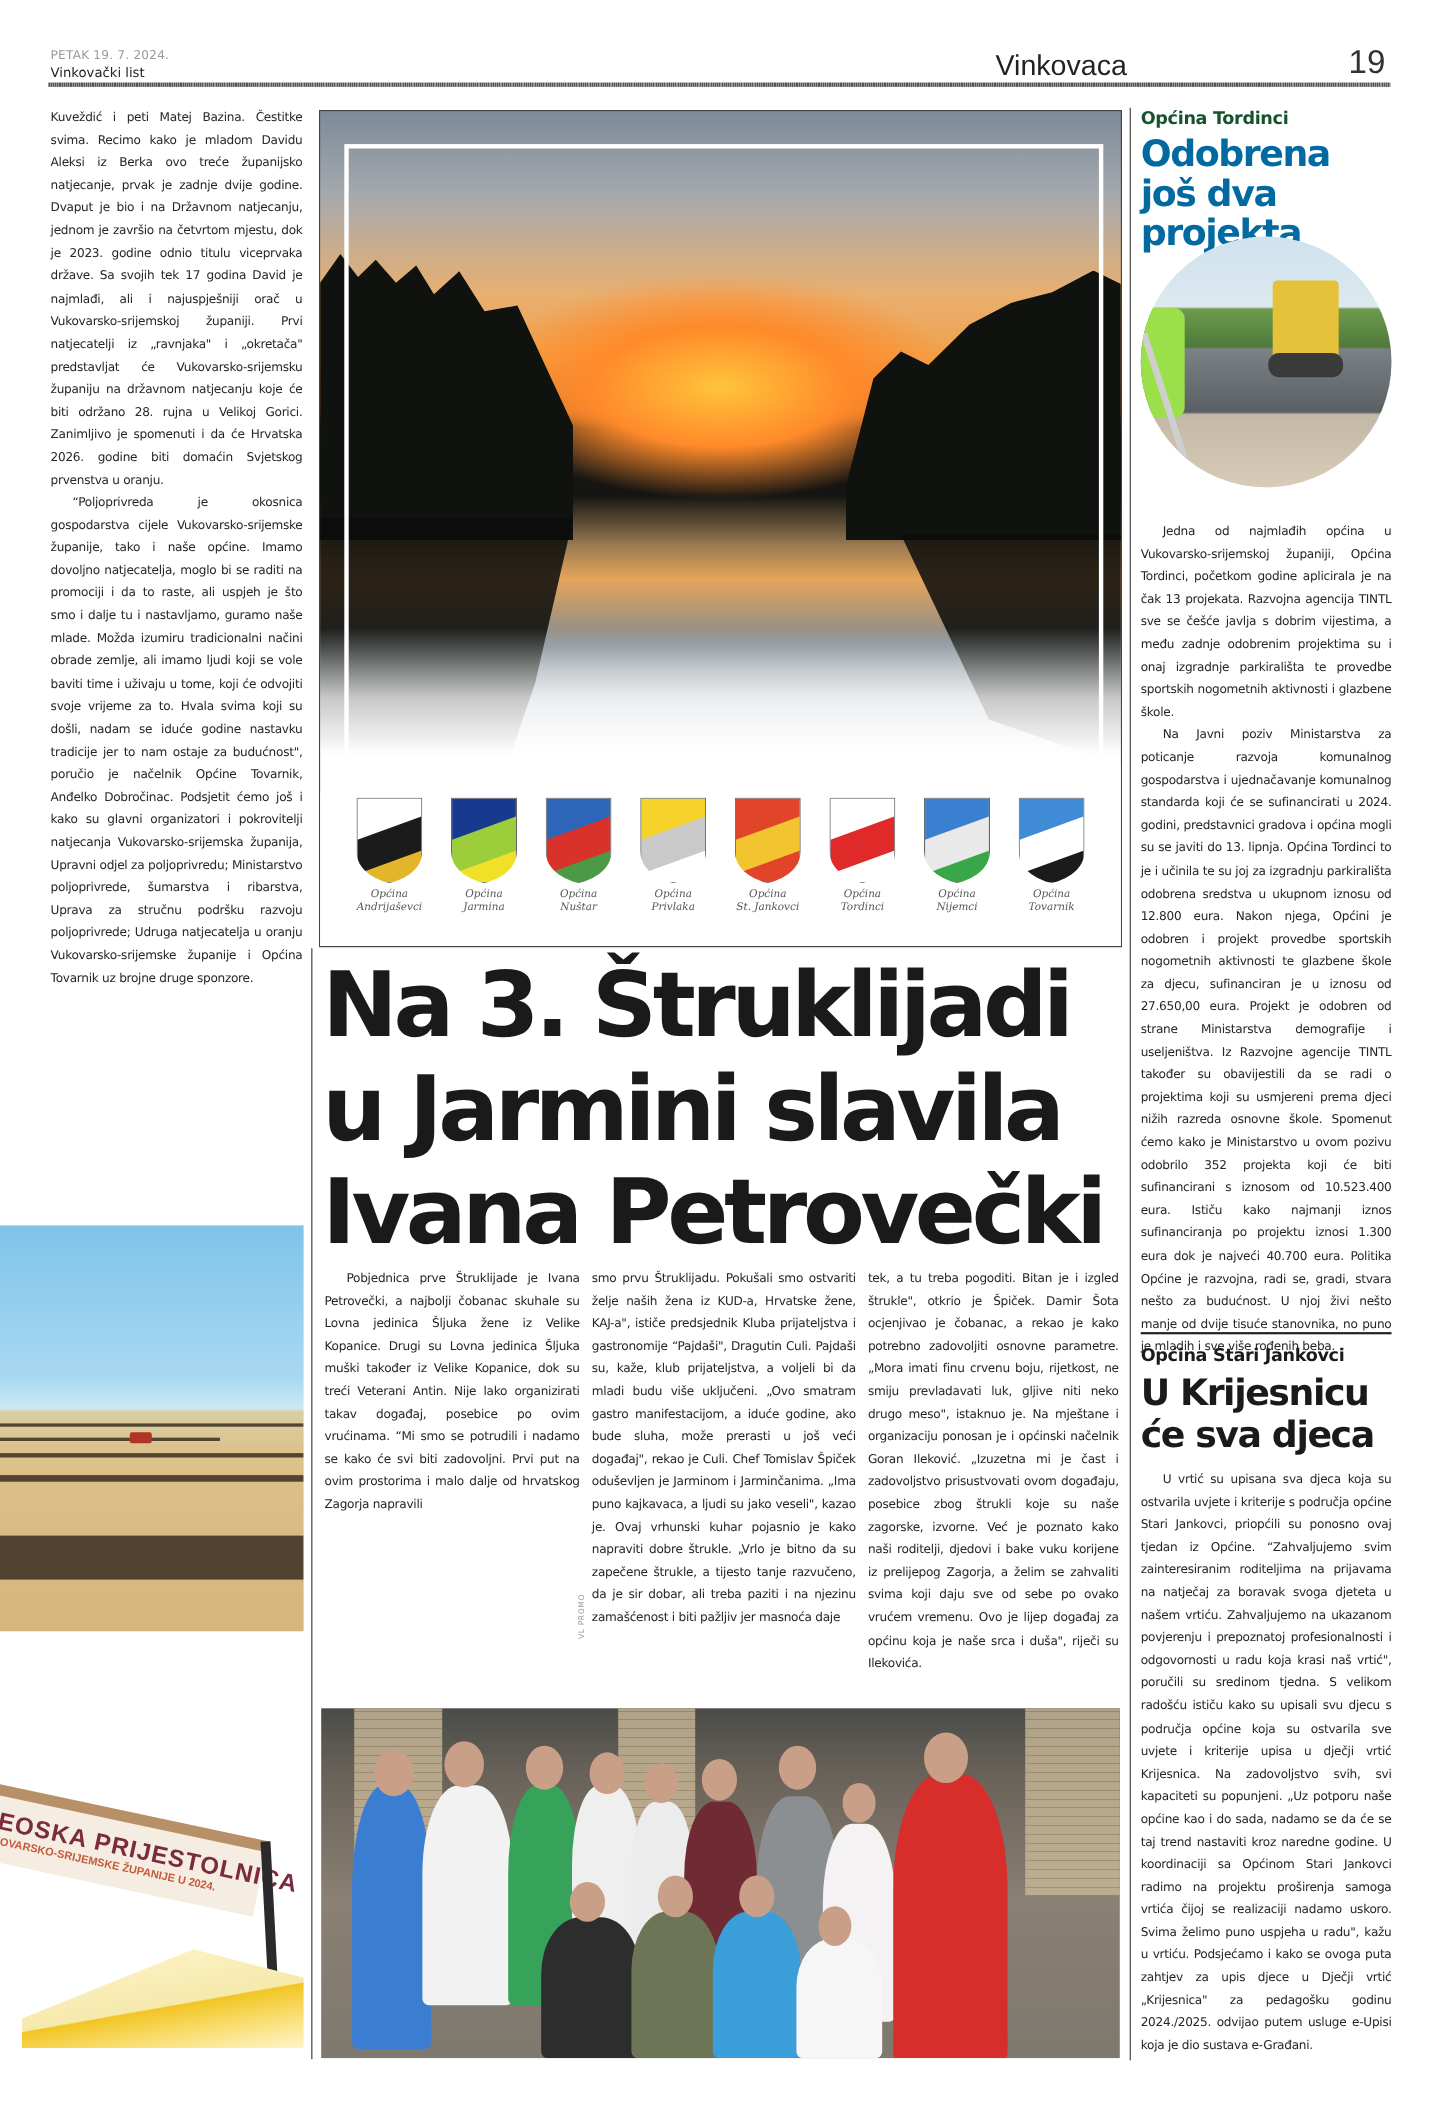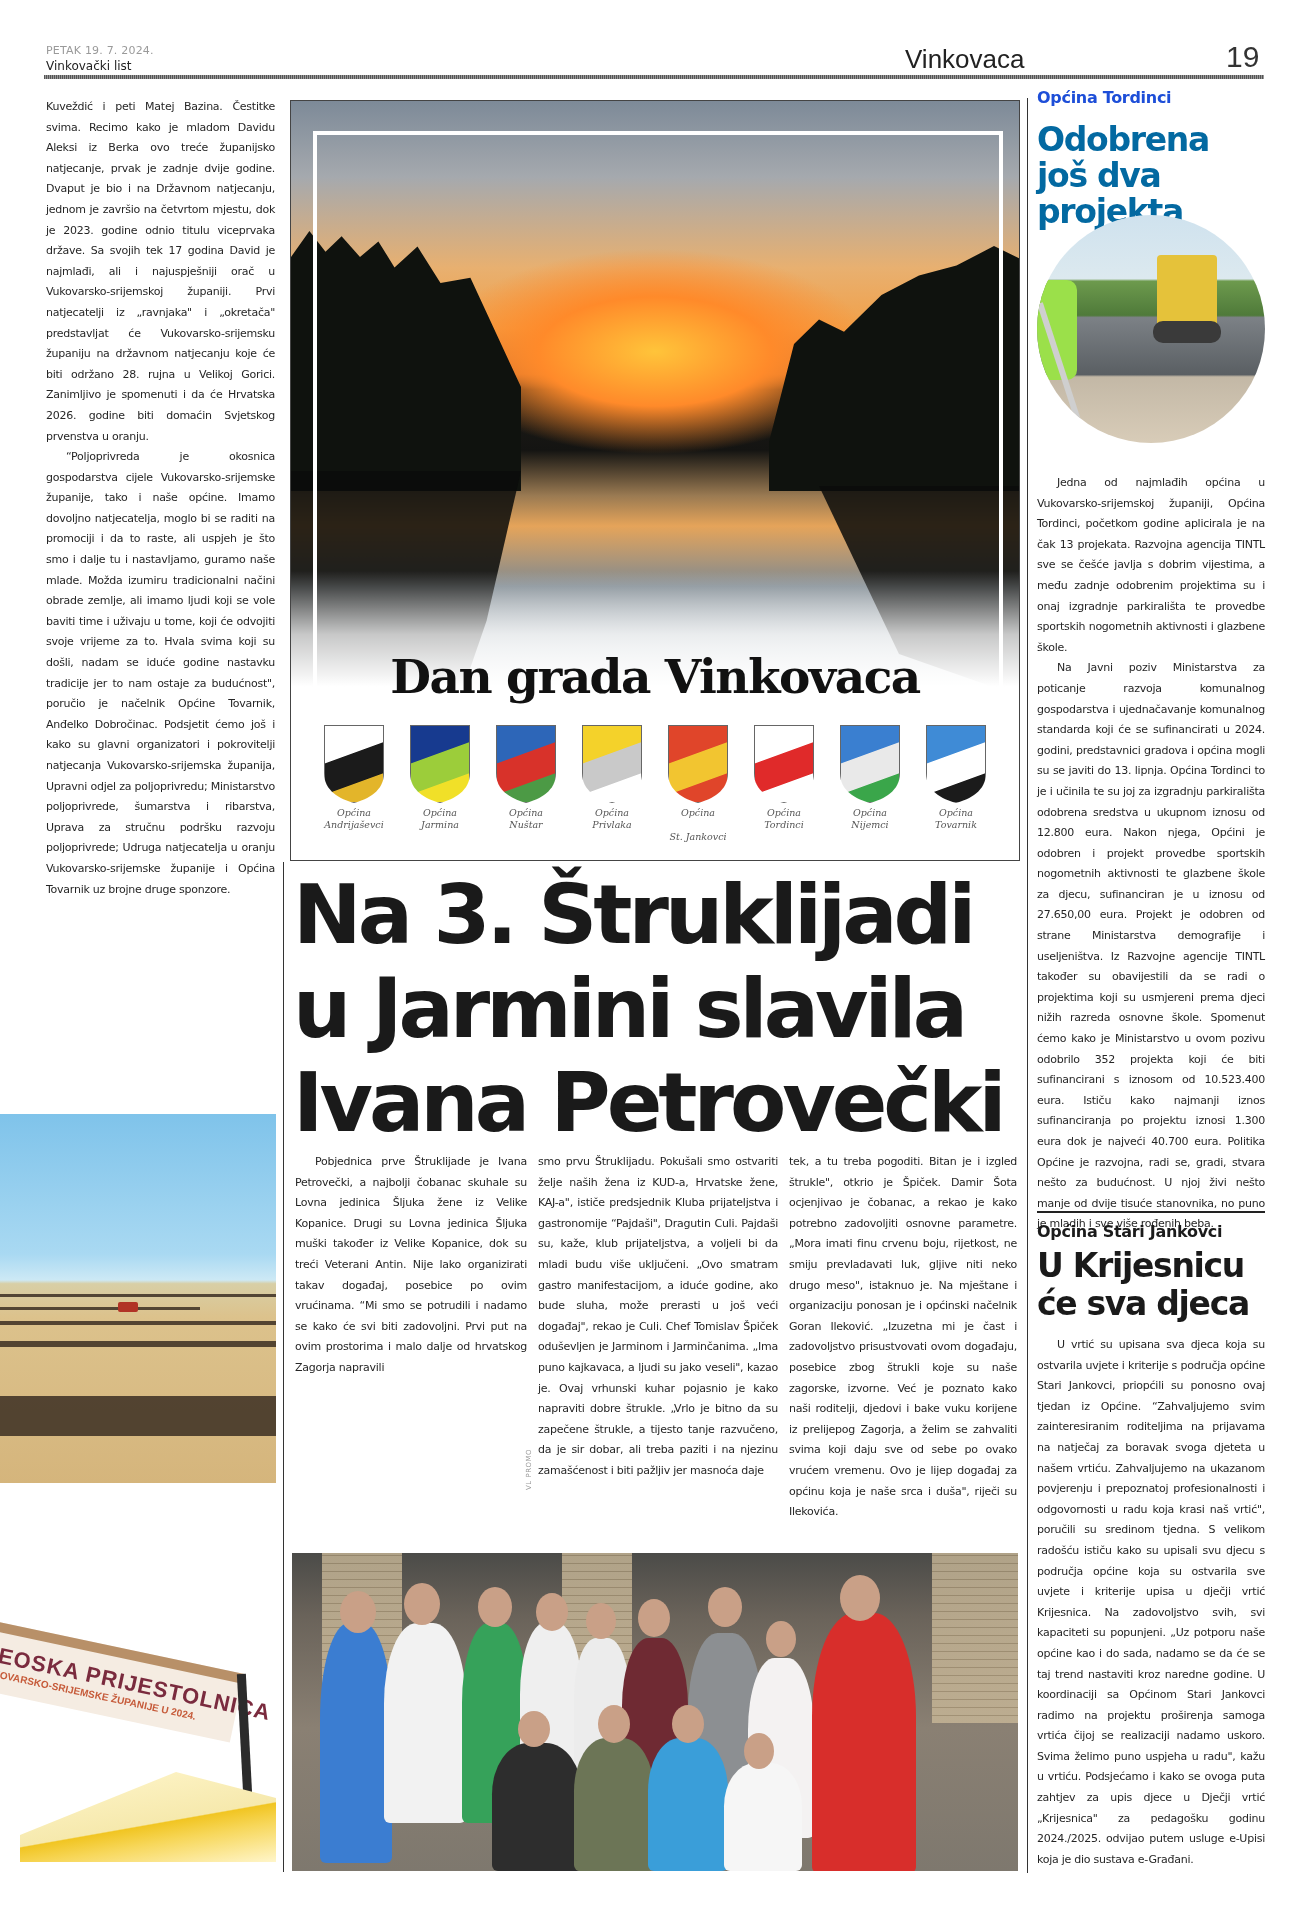--- a/index.html
+++ b/index.html
@@ -76,21 +76,21 @@
   .vlpromo { position: absolute; left: 525px; top: 1490px; font-size: 7px; color: #999; transform: rotate(-90deg); transform-origin: left top; letter-spacing: 0.5px; }
 
   
   .group-photo { position: absolute; left: 292px; top: 1553px; width: 726px; height: 318px; overflow: hidden;
     background: linear-gradient(180deg, #4b4b48 0%, #6a635a 20%, #8a8073 55%, #7e786e 100%); }
   .brick { position: absolute; top: 0; height: 170px; background: repeating-linear-gradient(0deg, #c9b898 0 7px, #a89676 7px 8px); opacity: 0.8; }
   .person { position: absolute; border-radius: 40% 40% 6px 6px; }
   .head { position: absolute; border-radius: 50%; background: #c9a087; }
 
   
-  .r-kicker { position: absolute; left: 1037px; top: 88px; font-size: 16px; font-weight: bold; color: #1d4ed8; letter-spacing: -0.3px; }
+  .r-kicker { position: absolute; left: 1037px; top: 98px; font-size: 16px; font-weight: bold; color: #14532d; letter-spacing: -0.3px; }
   .r-title { position: absolute; left: 1037px; top: 122px; width: 230px; font-size: 33px; font-weight: bold; line-height: 36px; color: #0369a1; letter-spacing: -1.3px; }
   .road-photo { position: absolute; left: 1037px; top: 215px; width: 228px; height: 228px; border-radius: 50%; overflow: hidden;
     background: linear-gradient(180deg, #cfe2ee 0%, #dce9ef 28%, #6d9a4d 29%, #4f7a3a 44%, #7c8186 45%, #5a5f63 70%, #c3b8a6 71%, #d8ccb8 100%); }
   .roller { position: absolute; left: 120px; top: 40px; width: 60px; height: 80px; background: #e5c23a; border-radius: 4px; }
   .roller:after { content: ""; position: absolute; left: -4px; bottom: -8px; width: 68px; height: 22px; background: #3a3a3a; border-radius: 10px; }
   .surveyor { position: absolute; left: 0; top: 65px; width: 40px; height: 100px; background: #9be04a; border-radius: 10px; }
   .tripod { position: absolute; left: 20px; top: 85px; width: 6px; height: 130px; background: #cfcfcf; transform: rotate(-18deg); }
   .col-r1 { left: 1037px; top: 473px; width: 228px; }
   .r-rule { position: absolute; left: 1037px; top: 1211px; width: 228px; height: 2px; background: #222; }
   .r-kicker2 { position: absolute; left: 1037px; top: 1222px; font-size: 16px; font-weight: bold; color: #1b1b1b; letter-spacing: -0.3px; }
@@ -132,21 +132,20 @@
 <div class="vrule" style="left:283px;top:862px;height:1010px;"></div>
 
 <div class="ad">
   <div class="ad-sky"></div>
   <div class="ad-trees-l"></div>
   <div class="ad-trees-r"></div>
   <div class="ad-water-l"></div>
   <div class="ad-water-r"></div>
   <div class="ad-frame"></div>
   <div class="ad-fade"></div>
-  <div class="ad-l2">Dan grada Vinkovaca</div>
   <div class="crests" id="crests">
       <div class="crest">
         <div class="shield" style="background: linear-gradient(160deg, rgb(255, 255, 255) 0%, rgb(255, 255, 255) 38%, rgb(27, 27, 27) 39%, rgb(27, 27, 27) 70%, rgb(227, 181, 42) 71%, rgb(227, 181, 42) 100%);"></div>
         <div class="crest-lbl">Općina</div>
         <div class="crest-lbl" style="margin-top: 0px;">Andrijaševci</div>
       </div>
       <div class="crest">
         <div class="shield" style="background: linear-gradient(160deg, rgb(23, 58, 143) 0%, rgb(23, 58, 143) 38%, rgb(156, 205, 58) 39%, rgb(156, 205, 58) 70%, rgb(241, 224, 40) 71%, rgb(241, 224, 40) 100%);"></div>
         <div class="crest-lbl">Općina</div>
         <div class="crest-lbl" style="margin-top: 0px;">Jarmina</div>
@@ -157,21 +156,21 @@
         <div class="crest-lbl" style="margin-top: 0px;">Nuštar</div>
       </div>
       <div class="crest">
         <div class="shield" style="background: linear-gradient(160deg, rgb(244, 210, 42) 0%, rgb(244, 210, 42) 38%, rgb(201, 201, 201) 39%, rgb(201, 201, 201) 70%, rgb(255, 255, 255) 71%, rgb(255, 255, 255) 100%);"></div>
         <div class="crest-lbl">Općina</div>
         <div class="crest-lbl" style="margin-top: 0px;">Privlaka</div>
       </div>
       <div class="crest">
         <div class="shield" style="background: linear-gradient(160deg, rgb(224, 69, 42) 0%, rgb(224, 69, 42) 38%, rgb(242, 197, 48) 39%, rgb(242, 197, 48) 70%, rgb(224, 69, 42) 71%, rgb(224, 69, 42) 100%);"></div>
         <div class="crest-lbl">Općina</div>
-        <div class="crest-lbl" style="margin-top: 12px;">St. Jankovci</div>
+        <div class="crest-lbl" style="margin-top: 0px;">St. Jankovci</div>
       </div>
       <div class="crest">
         <div class="shield" style="background: linear-gradient(160deg, rgb(255, 255, 255) 0%, rgb(255, 255, 255) 38%, rgb(224, 42, 42) 39%, rgb(224, 42, 42) 70%, rgb(255, 255, 255) 71%, rgb(255, 255, 255) 100%);"></div>
         <div class="crest-lbl">Općina</div>
         <div class="crest-lbl" style="margin-top: 0px;">Tordinci</div>
       </div>
       <div class="crest">
         <div class="shield" style="background: linear-gradient(160deg, rgb(58, 127, 208) 0%, rgb(58, 127, 208) 38%, rgb(233, 233, 233) 39%, rgb(233, 233, 233) 70%, rgb(58, 166, 74) 71%, rgb(58, 166, 74) 100%);"></div>
         <div class="crest-lbl">Općina</div>
         <div class="crest-lbl" style="margin-top: 0px; text-align: center;">Nijemci</div>

